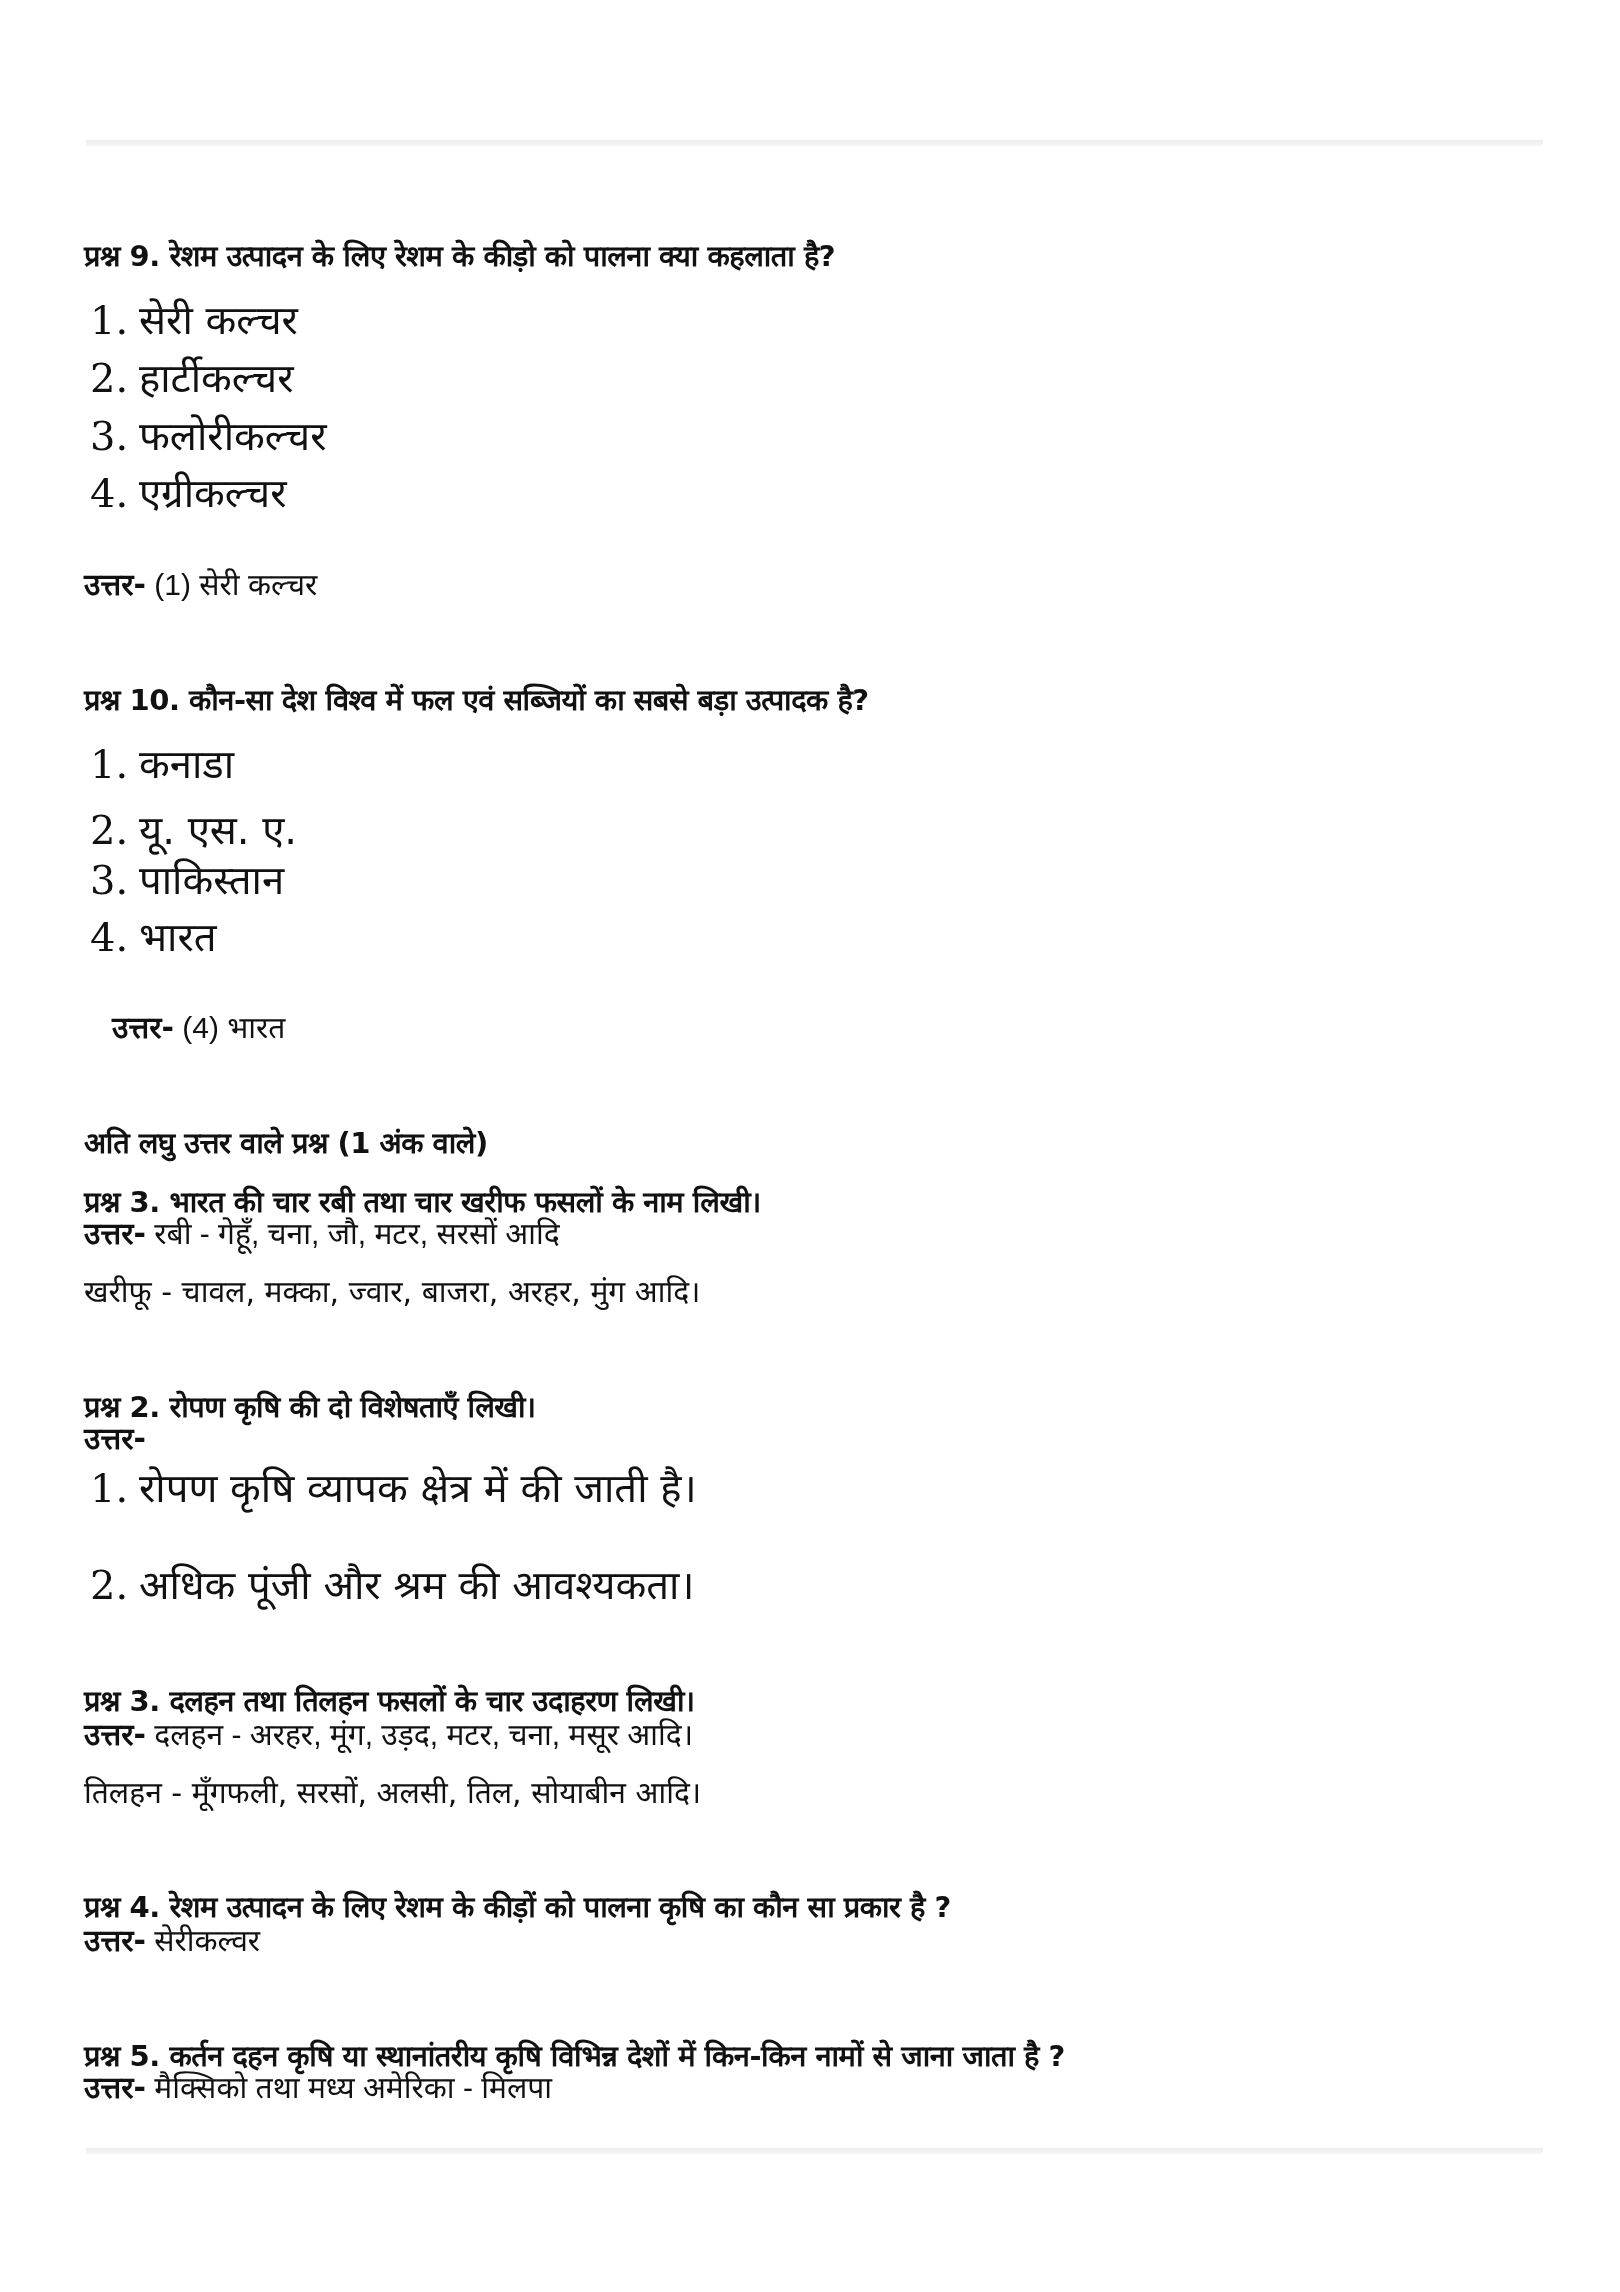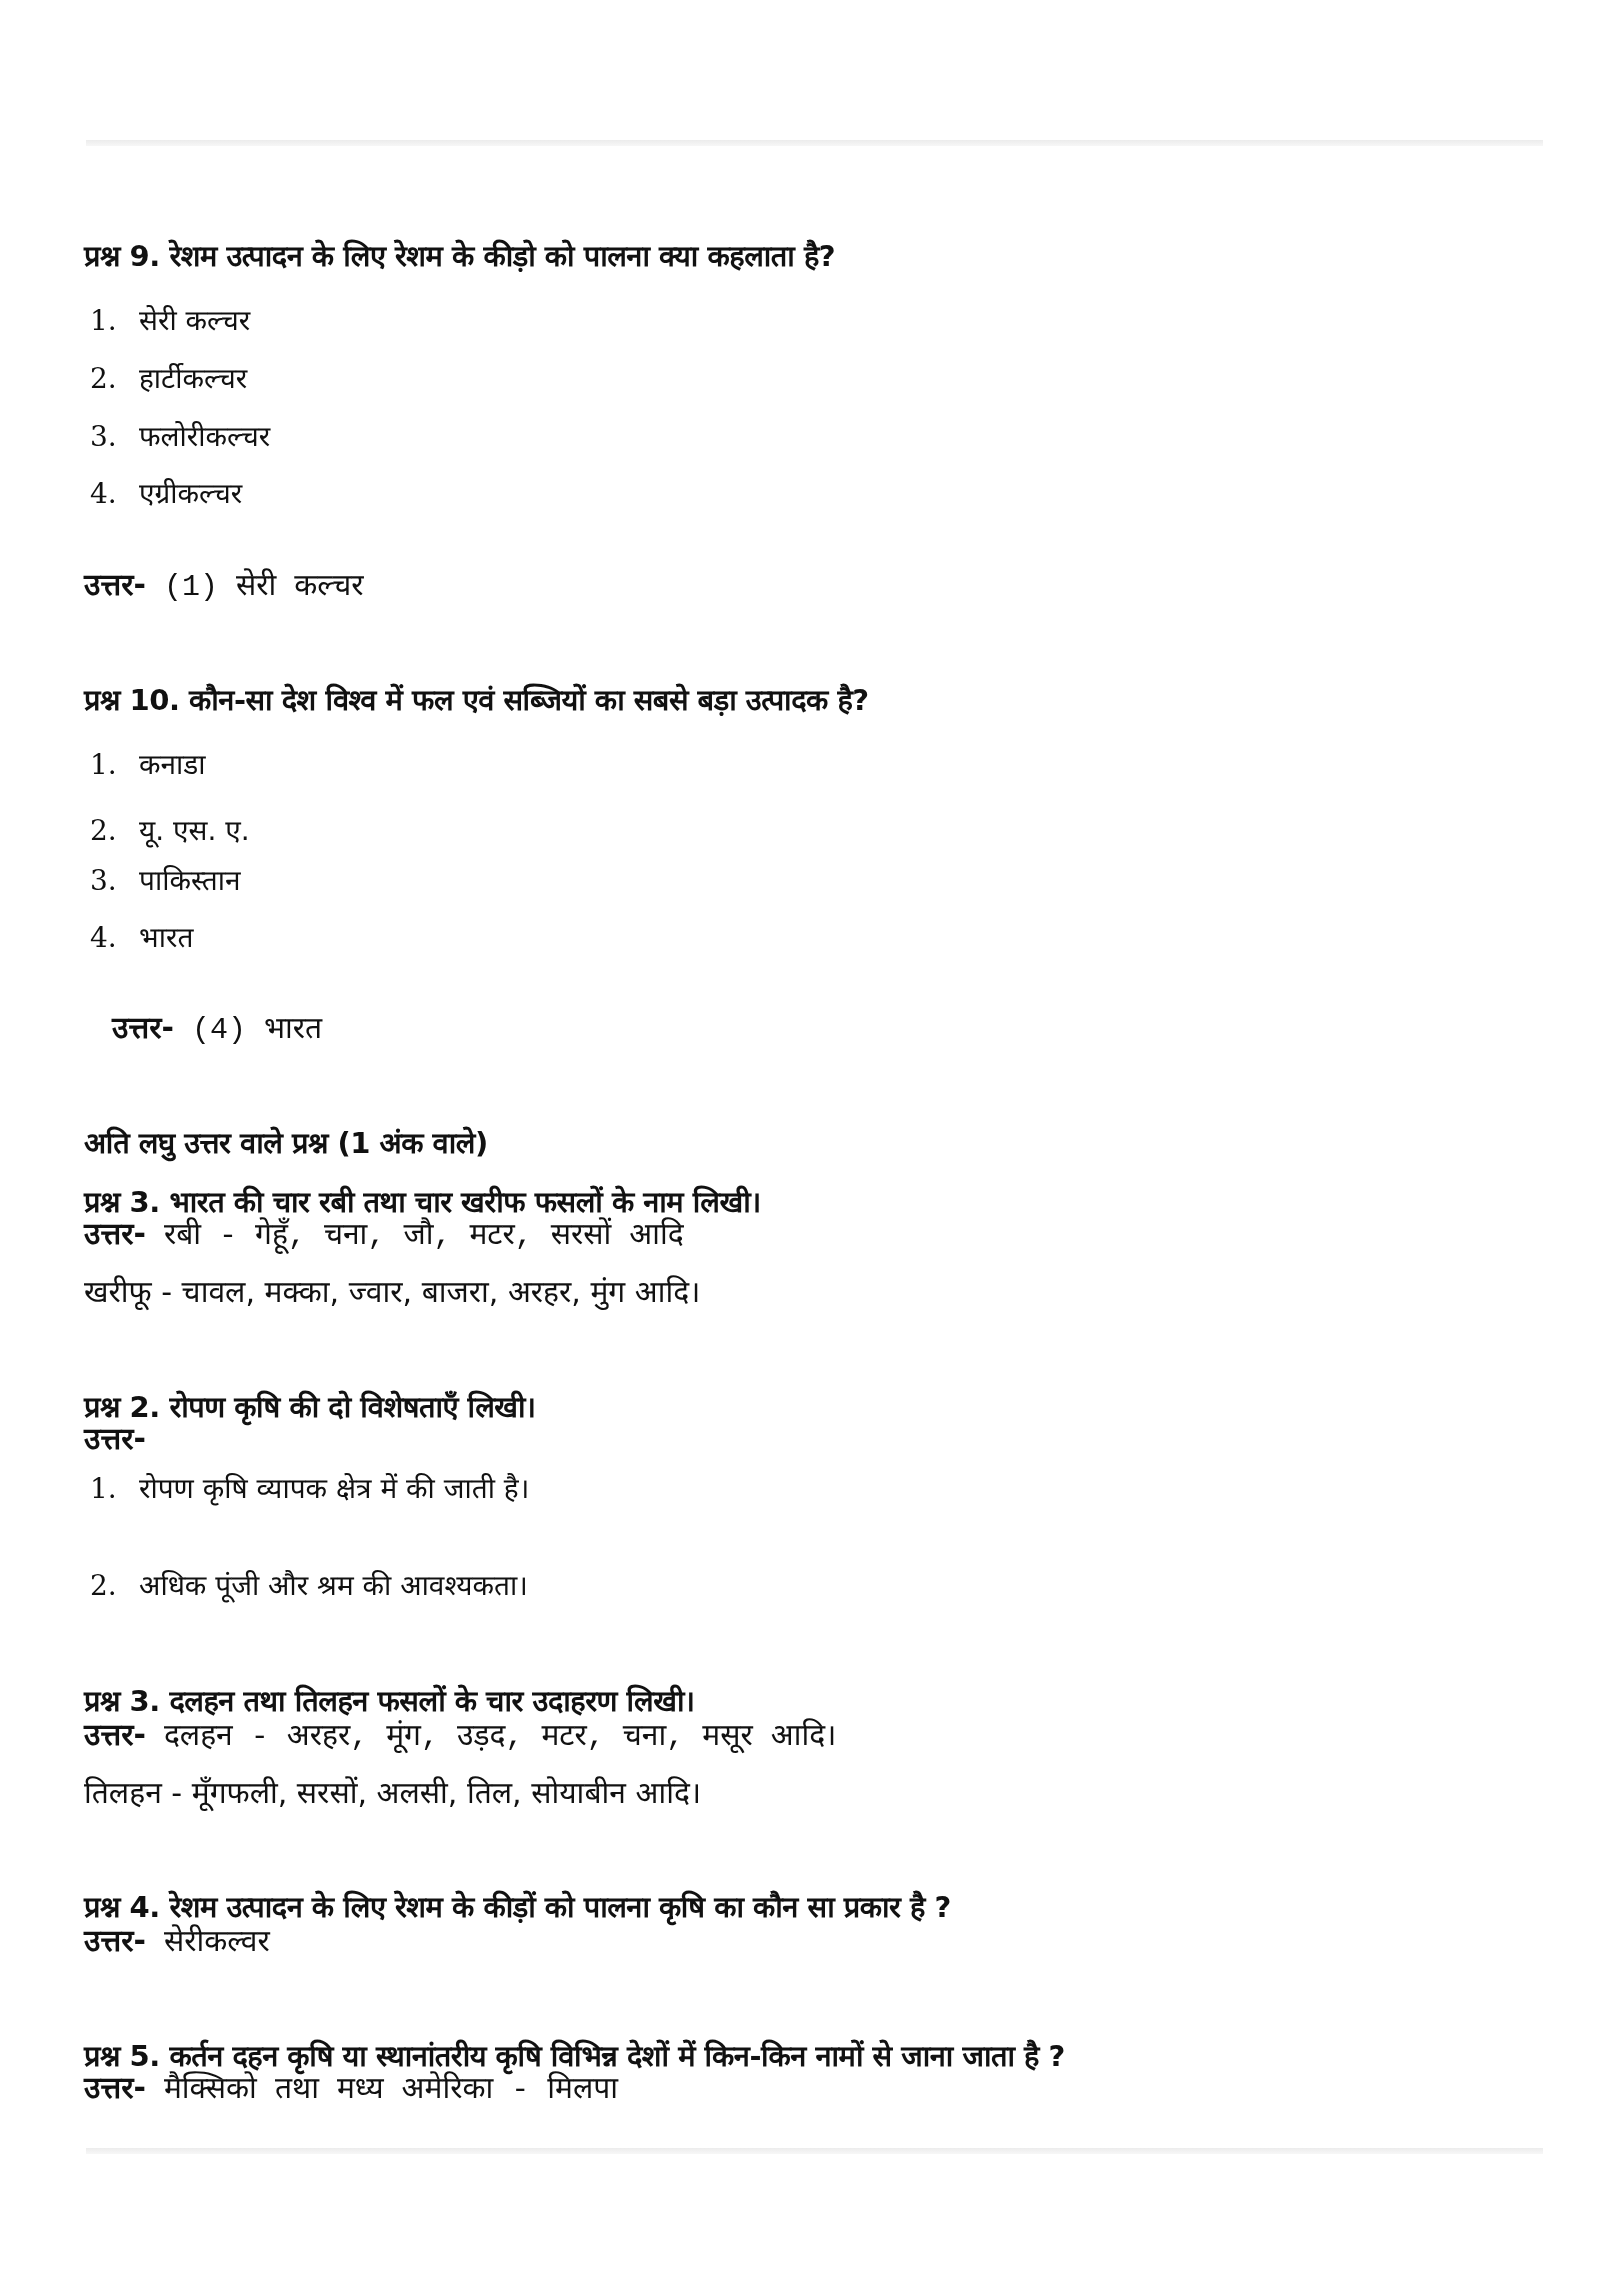--- a/index.html
+++ b/index.html
@@ -3,22 +3,22 @@
 <meta charset="utf-8">
 <style>
   html, body { margin:0; padding:0; background:#ffffff; }
   body { width:1620px; height:2293px; position:relative; overflow:hidden;
          font-family: "DejaVu Serif", "Liberation Serif", serif; color:#111; }
   .divider { position:absolute; left:86px; width:1457px; height:5.9px;
              background:linear-gradient(#ececec,#f7f7f7); }
   .line { position:absolute; left:84px; font-size:30px; line-height:43px; white-space:nowrap; }
   .q { font-family: "DejaVu Sans", "Liberation Sans", sans-serif; font-weight:bold; font-size:29px; letter-spacing:-0.5px;margin-top:26px; }
   .ans-label { font-family: "DejaVu Sans", "Liberation Sans", sans-serif; font-weight:bold; }
-  .ans-text { font-family: Liberation Mono, monospace; font-weight:normal;text-align:center; }
-  .opt { position:absolute; left:90px; font-size:28px; line-height:43px; white-space:nowrap; }
+  .ans-text { font-family: Liberation Sans, sans-serif; font-weight:normal;text-align:center; }
+  .opt { position:absolute; left:90px; font-size:40px; line-height:43px; white-space:nowrap; }
   .opt .num { display:inline-block; width:49px; }
   .plain { font-family: "DejaVu Sans", "Liberation Sans", sans-serif; }
 </style>
 </head>
 <body>
 
 <div class="divider" style="top:140px;"></div>
 
 <div class="line q" style="top:209px;">प्रश्न 9. रेशम उत्पादन के लिए रेशम के कीड़ो को पालना क्या कहलाता है?</div>
 <div class="opt" style="top:299px;"><span class="num">1.</span><span class="plain">सेरी कल्चर</span></div>

